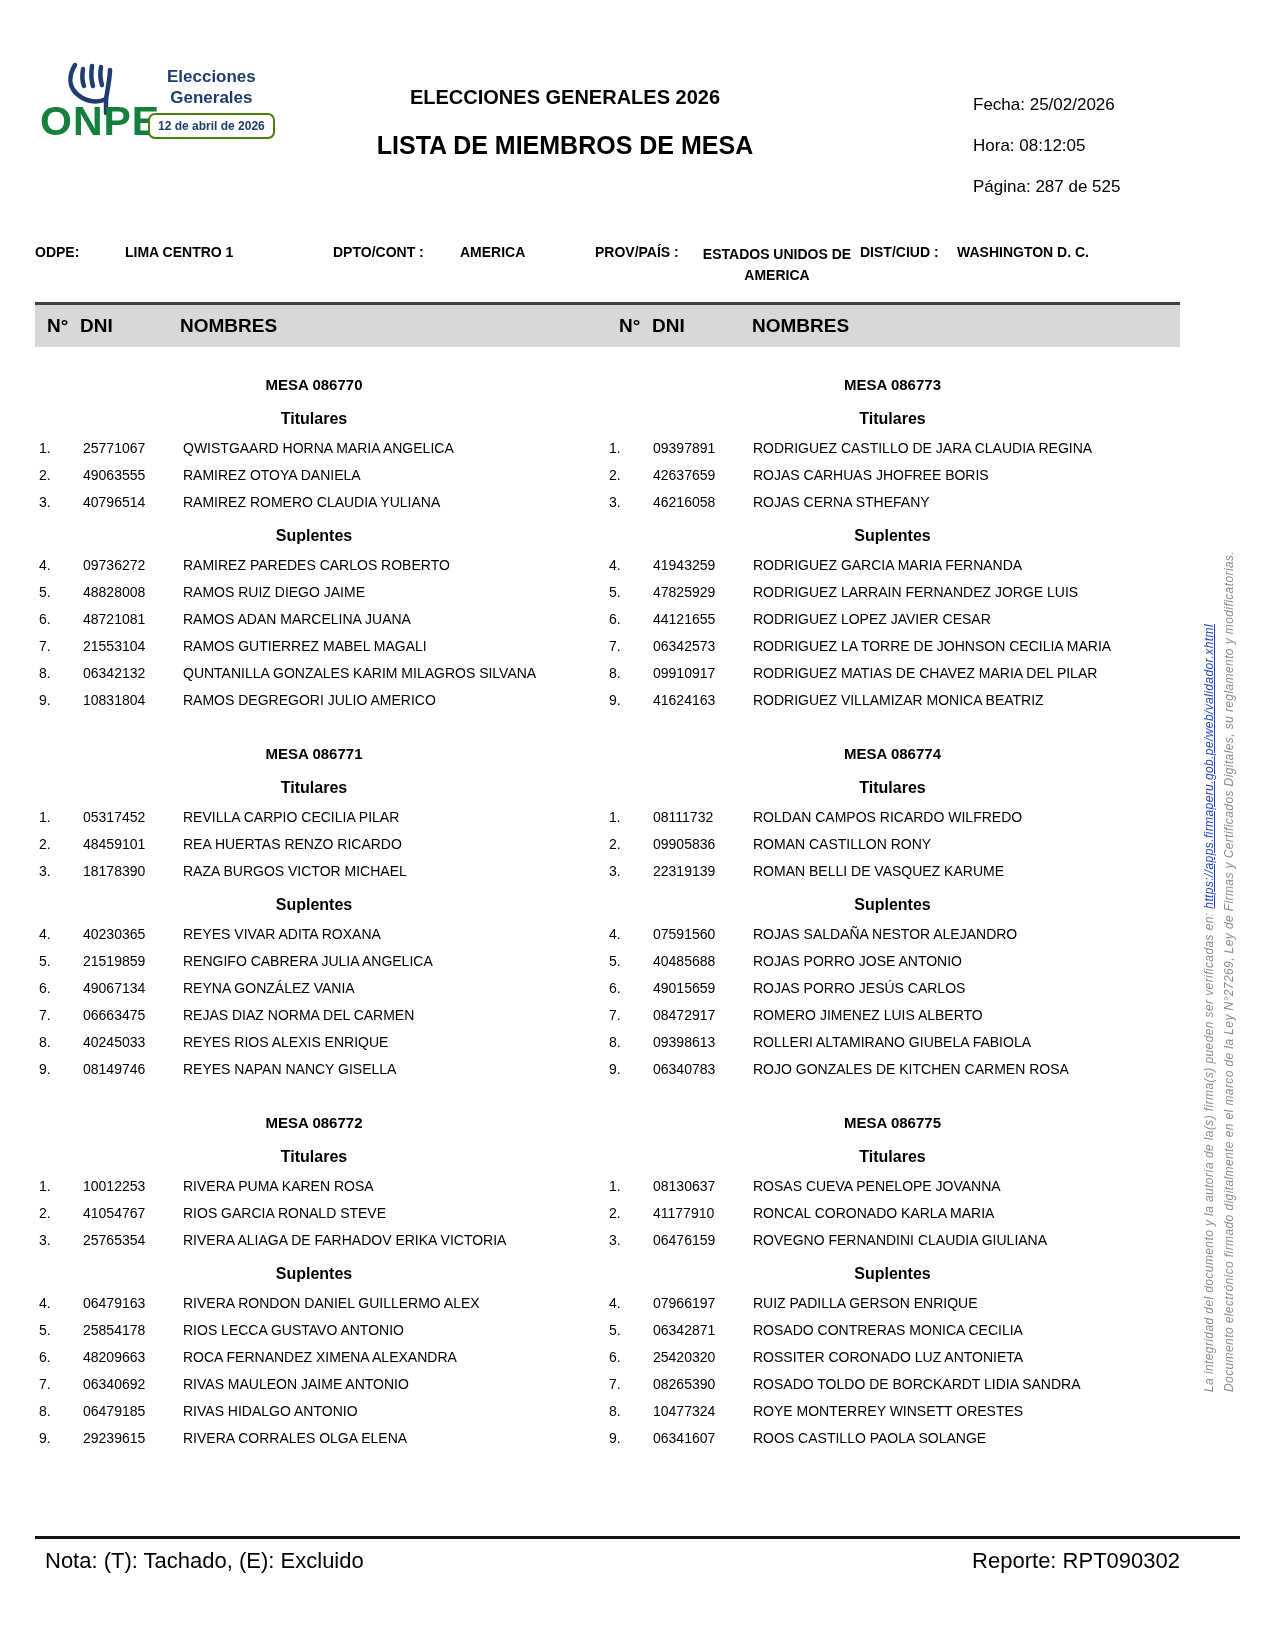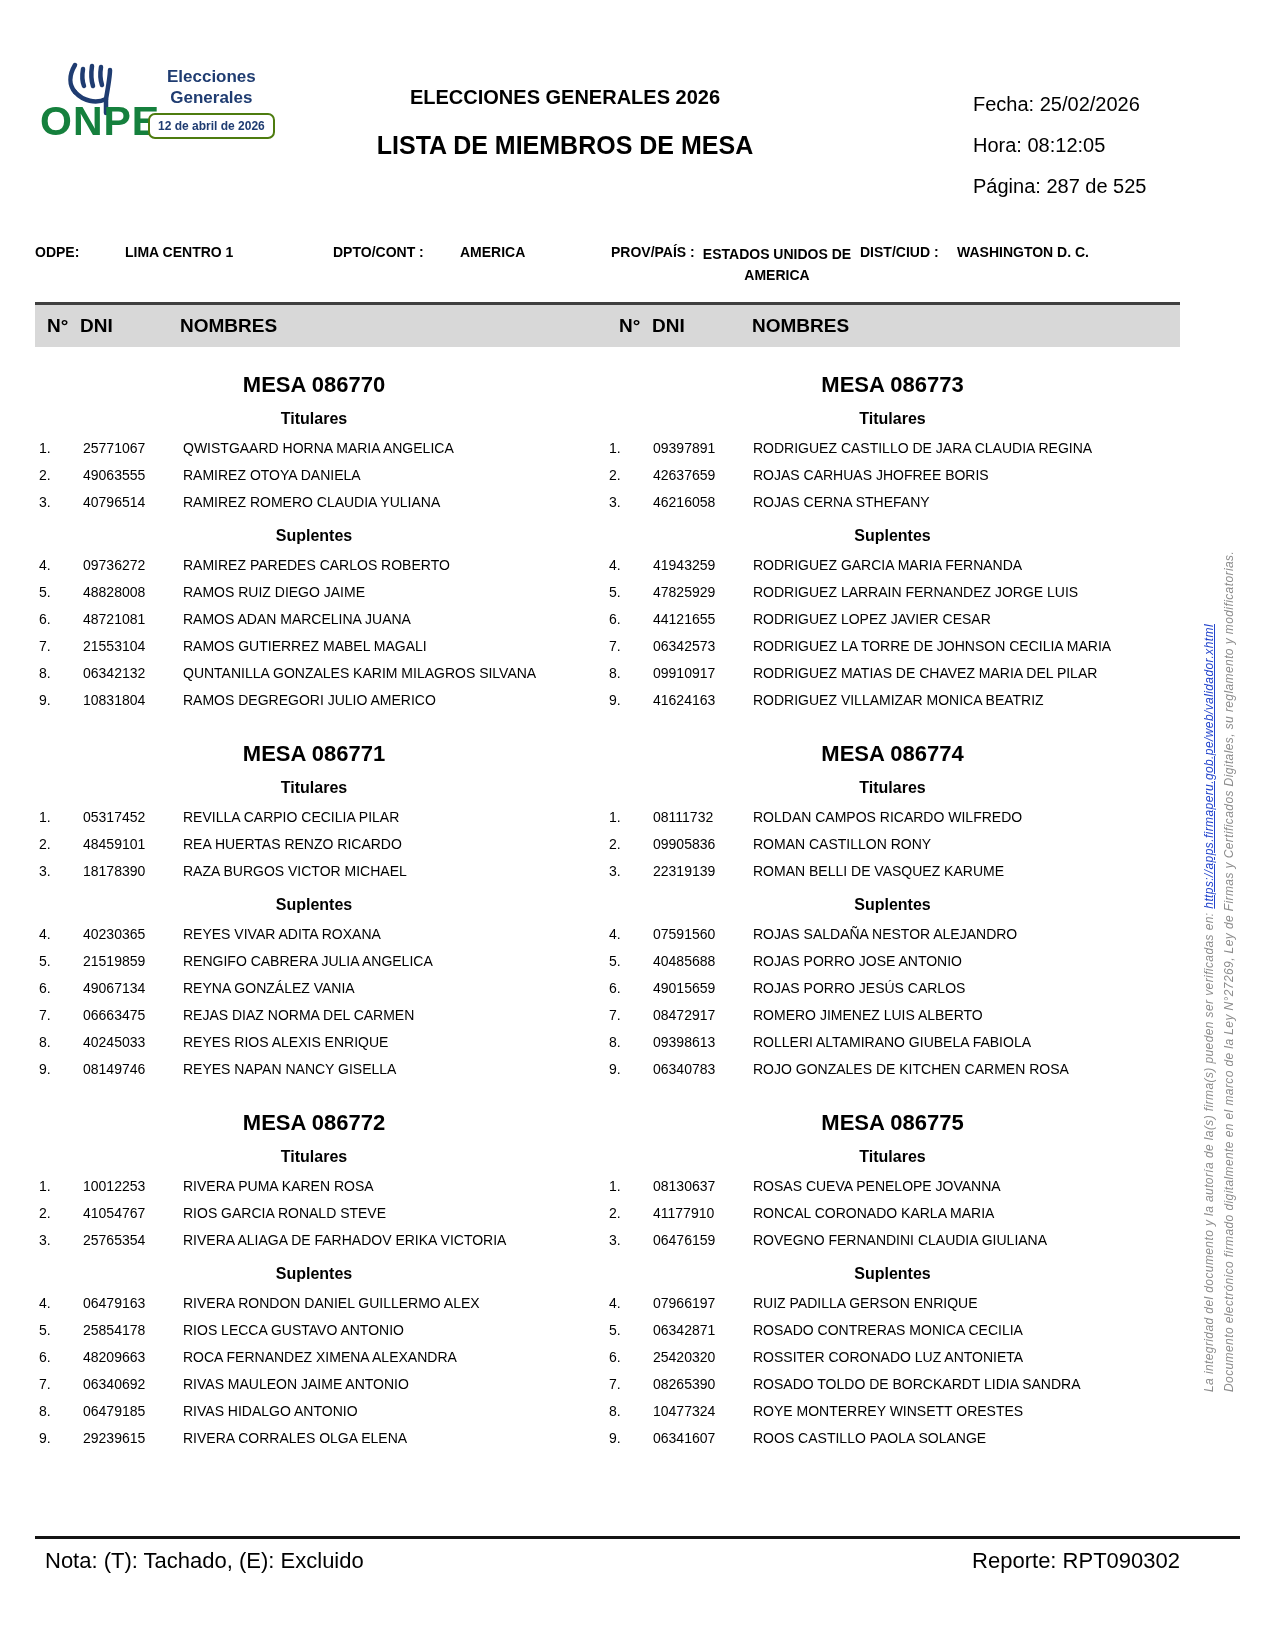--- a/index.html
+++ b/index.html
@@ -12,45 +12,45 @@
   .onpe-word{position:absolute;left:0;top:36px;font-size:41px;font-weight:bold;color:#15803d;letter-spacing:1px;}
   .logo-right{position:absolute;left:108px;top:4px;text-align:center;}
   .logo-line{font-size:17px;font-weight:bold;color:#1f3c71;line-height:21px;}
   .logo-badge{display:inline-block;margin-top:5px;border:2px solid #4d7c0f;border-radius:7px;
               padding:4px 8px;font-size:12px;font-weight:bold;color:#1f3c71;background:#fff;white-space:nowrap;}
 
   
   .titles{position:absolute;left:150px;top:85px;width:830px;text-align:center;}
   .title1{font-size:20px;font-weight:bold;line-height:24px;}
   .title2{margin-top:22px;font-size:25px;font-weight:bold;line-height:28px;}
-  .printinfo{position:absolute;left:973px;top:84px;font-size:20px;line-height:41px;white-space:nowrap;}
+  .printinfo{position:absolute;left:973px;top:84px;font-size:17px;line-height:41px;white-space:nowrap;}
 
   
   .meta{position:absolute;left:35px;top:238px;width:1160px;height:58px;font-size:14px;font-weight:bold;}
   .meta span{position:absolute;top:6px;white-space:nowrap;}
   .m-odpe-l{left:0;} .m-odpe-v{left:90px;}
   .m-dpto-l{left:298px;} .m-dpto-v{left:425px;}
-  .m-prov-l{left:576px;}
+  .m-prov-l{left:560px;}
   .m-prov-v{left:663px;width:158px;white-space:normal !important;text-align:center;line-height:21px;}
   .m-dist-l{left:825px;} .m-dist-v{left:922px;}
 
   
   .thead{position:absolute;left:35px;top:302px;width:1145px;height:45px;background:#d8d8d8;
          border-top:3px solid #3f3f3f;display:flex;box-sizing:border-box;}
   .thead-half{display:grid;align-items:center;font-weight:bold;font-size:19px;}
   .thead-left{width:570px;grid-template-columns:33px 100px 1fr;padding-left:12px;box-sizing:border-box;}
   .thead-right{flex:1;grid-template-columns:33px 100px 1fr;padding-left:14px;box-sizing:border-box;}
 
   
   .col{position:absolute;top:347px;}
   #col-left{left:35px;width:558px;}
   #col-right{left:605px;width:575px;}
   .mesa-block{margin-top:28px;}
   .col .mesa-block:first-child{margin-top:25px;}
-  .mesa-title{text-align:center;font-weight:bold;font-size:22px;height:26px;line-height:26px;}
+  .mesa-title{text-align:center;font-weight:bold;font-size:15px;height:26px;line-height:26px;}
   .group-label{text-align:center;font-weight:bold;font-size:16px;margin-top:10px;height:22px;line-height:22px;}
   .group-label + .member-row{margin-top:4px;}
   .member-row{display:grid;grid-template-columns:44px 100px 1fr;height:27px;align-items:center;
               font-size:14px;padding-left:4px;}
   .col-n,.col-dni,.col-nombre{white-space:nowrap;}
 
   
   .vtext{position:absolute;transform:rotate(-90deg);transform-origin:left top;white-space:nowrap;
          font-style:italic;font-size:12px;letter-spacing:0.4px;color:#8c8c8c;}
   .vline1{left:1222px;top:1392px;}

